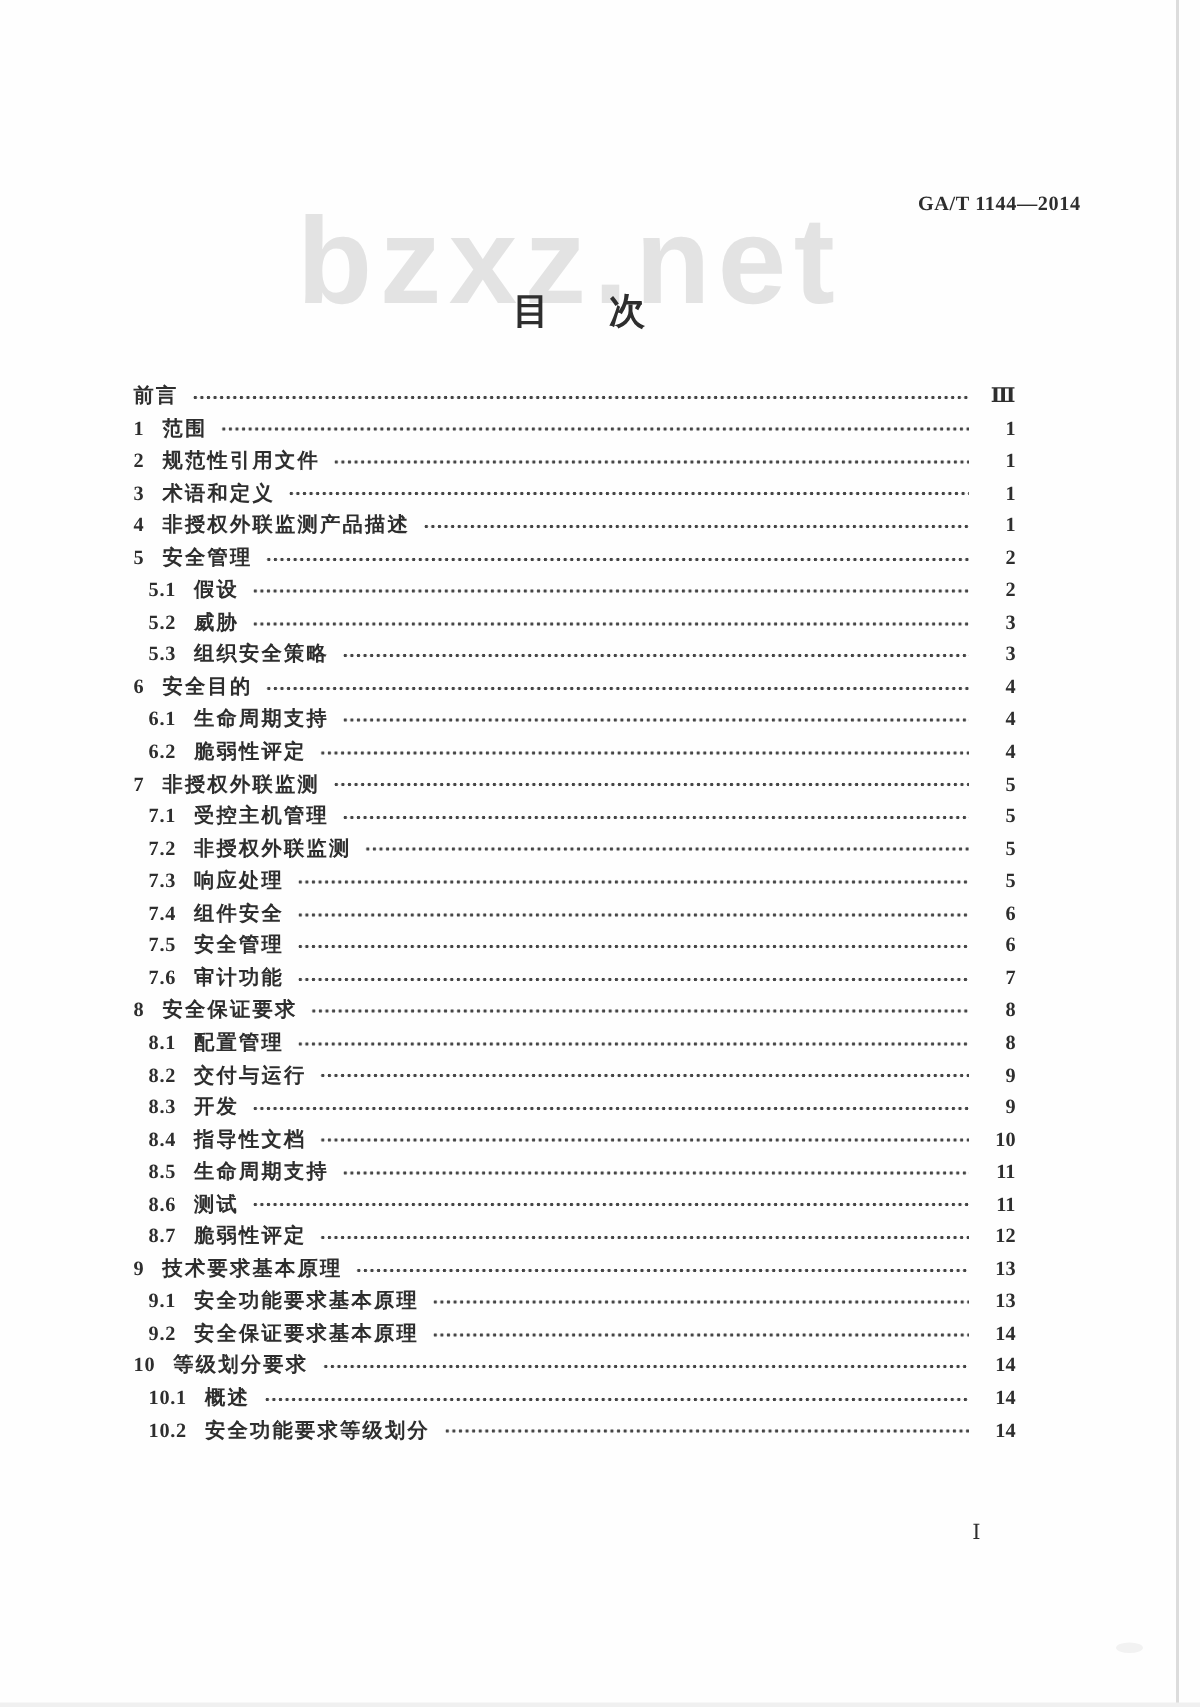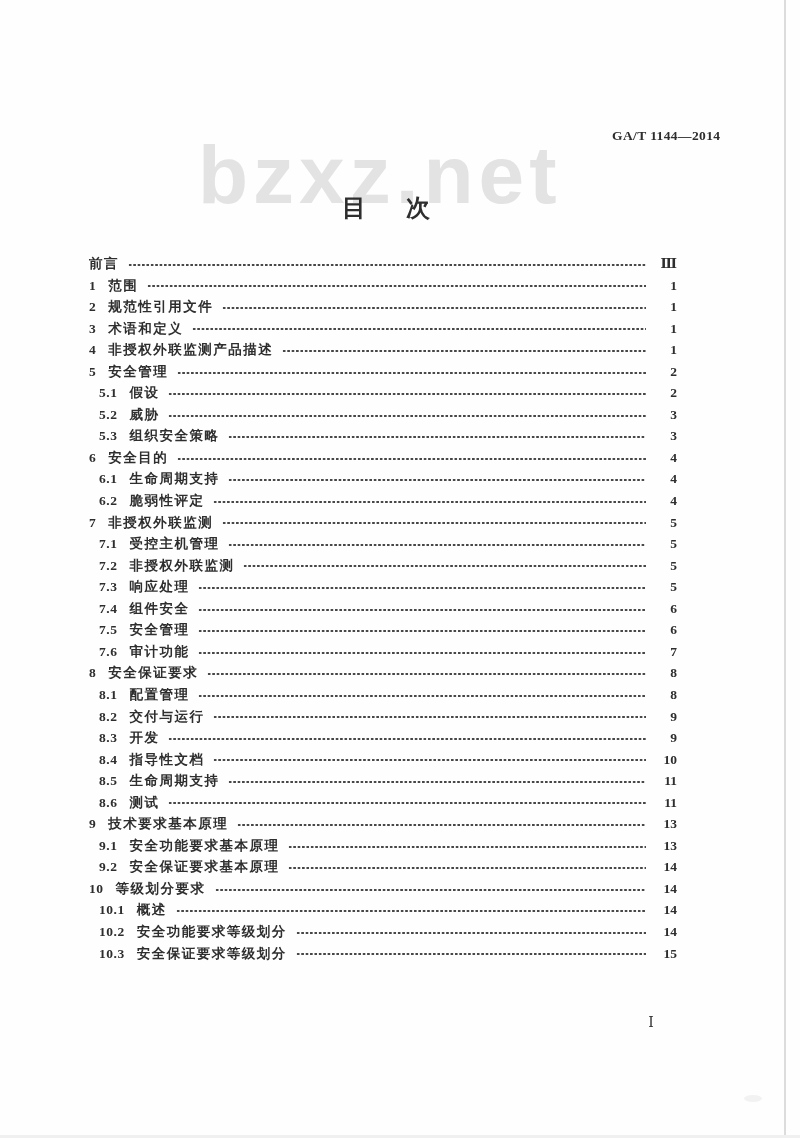--- a/index.html
+++ b/index.html
@@ -275,20 +275,26 @@
         <span class="lbl">生命周期支持</span>
         <span class="leader"></span>
         <span class="pg">11</span>
       </div>
       <div class="toc-row lvl1">
         <span class="num">8.6</span>
         <span class="lbl">测试</span>
         <span class="leader"></span>
         <span class="pg">11</span>
       </div>
+      <div class="toc-row lvl1">
+        <span class="num">8.7</span>
+        <span class="lbl">脆弱性评定</span>
+        <span class="leader"></span>
+        <span class="pg">12</span>
+      </div>
       <div class="toc-row lvl0">
         <span class="num">9</span>
         <span class="lbl">技术要求基本原理</span>
         <span class="leader"></span>
         <span class="pg">13</span>
       </div>
       <div class="toc-row lvl1">
         <span class="num">9.1</span>
         <span class="lbl">安全功能要求基本原理</span>
         <span class="leader"></span>
@@ -311,23 +317,17 @@
         <span class="lbl">概述</span>
         <span class="leader"></span>
         <span class="pg">14</span>
       </div>
       <div class="toc-row lvl1">
         <span class="num">10.2</span>
         <span class="lbl">安全功能要求等级划分</span>
         <span class="leader"></span>
         <span class="pg">14</span>
       </div>
-      <div class="toc-row lvl1">
-        <span class="num">10.3</span>
-        <span class="lbl">安全保证要求等级划分</span>
-        <span class="leader"></span>
-        <span class="pg">15</span>
-      </div>
     </div>
 
   <div class="footer-page-num">Ⅰ</div>
 
 </div>
 
 </body></html>

